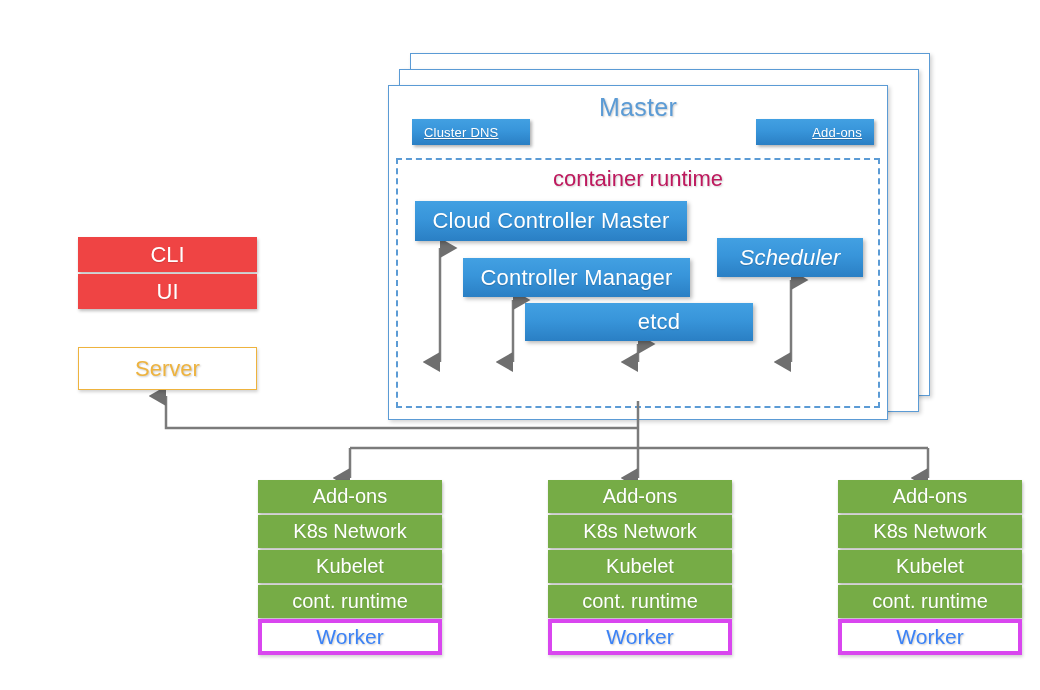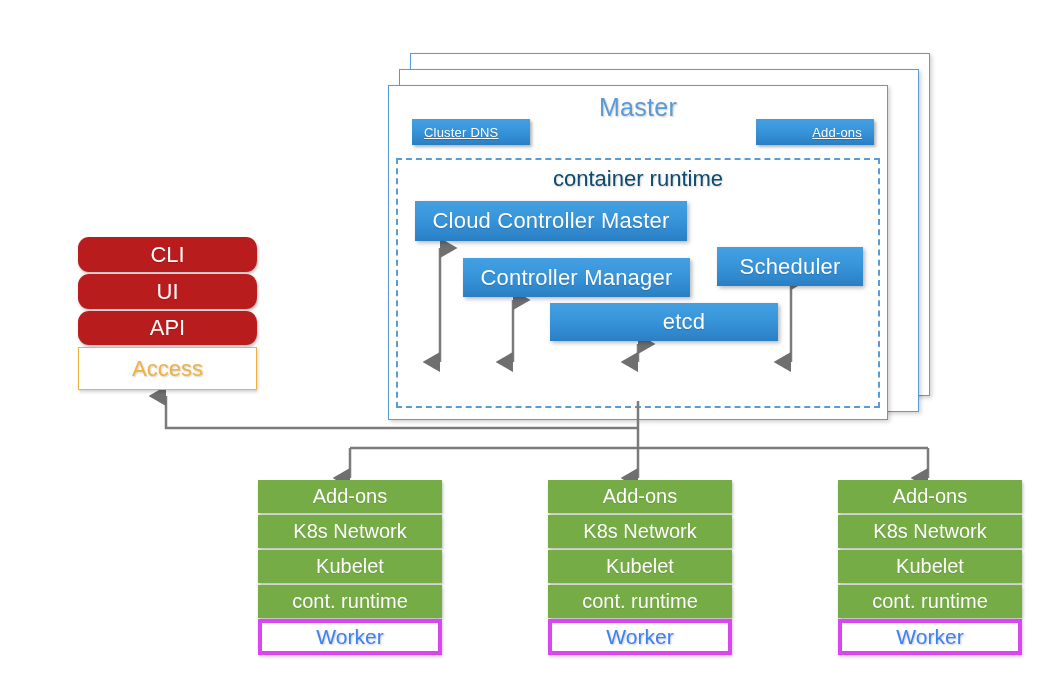--- a/index.html
+++ b/index.html
@@ -21,45 +21,44 @@
     text-shadow:1px 1px 2px rgba(0,0,0,.22);
   }
 
   
   .dashed-box{
     border:2px dashed #5b9bd5;
     background:transparent;
   }
   .dashed-title{
     position:absolute;width:100%;text-align:center;
-    color:#0c4a6e;font-size:22px;
+    color:#be185d;font-size:22px;
     text-shadow:1px 1px 2px rgba(0,0,0,.20);
   }
 
   
   .bluebox{
     background:linear-gradient(to bottom,#42a0e2 0%,#3895da 45%,#2a7fc4 100%);
     color:#ffffff;
     display:flex;align-items:center;justify-content:center;
     box-shadow:2px 2px 4px rgba(0,0,0,.28);
     font-size:22px;letter-spacing:.2px;
     text-shadow:0 1px 1px rgba(0,0,0,.18);
   }
   .bluebox.small{font-size:13px;box-shadow:2px 2px 3px rgba(0,0,0,.30);text-decoration:underline;}
   .bluebox.small.left{justify-content:flex-start;padding-left:12px;}
   .bluebox.small.right{justify-content:flex-end;padding-right:12px;}
 
   
   .orangebox{
-    background:#b91c1c;color:#ffffff;
+    background:#ef4444;color:#ffffff;
     display:flex;align-items:center;justify-content:center;
     font-size:22px;
     box-shadow:1px 2px 3px rgba(0,0,0,.26);
     text-shadow:0 1px 1px rgba(0,0,0,.12);
-    border-radius:11px;
   }
   .orange-footer{
     background:#ffffff;border:1px solid #eeb33e;
     display:flex;align-items:center;justify-content:center;
     color:#eeb33e;font-size:22px;
     text-shadow:1px 1px 2px rgba(0,0,0,.22);
     box-shadow:1px 2px 3px rgba(0,0,0,.18);
   }
 
   
@@ -124,29 +123,28 @@
 
     <path d="M350,448 L350,478" stroke="#7b7b7b" stroke-width="2.5" fill="none" marker-end="url(#arrD)"></path>
     <path d="M638,448 L638,478" stroke="#7b7b7b" stroke-width="2.5" fill="none" marker-end="url(#arrD)"></path>
     <path d="M928,448 L928,478" stroke="#7b7b7b" stroke-width="2.5" fill="none" marker-end="url(#arrD)"></path>
   </svg>
 
   <div class="abs bluebox" style="left:415px;top:201px;width:272px;height:40px;">Cloud Controller Master</div>
 
   <div class="abs bluebox" style="left:463px;top:258px;width:227px;height:39px;">Controller Manager</div>
 
-  <div class="abs bluebox" style="left:550px;top:303px;width:228px;height:38px;padding-left:40px;">etcd</div>
+  <div class="abs bluebox" style="left:525px;top:303px;width:228px;height:38px;padding-left:40px;">etcd</div>
 
-  <div class="abs bluebox" style="left:717px;top:247px;width:146px;height:39px;">Scheduler</div>
+  <div class="abs bluebox" style="left:717px;top:238px;width:146px;height:39px;font-style:italic;">Scheduler</div>
 
 
   <div class="abs orangebox" style="left:78px;top:237px;width:179px;height:35px;">CLI</div>
   <div class="abs orangebox" style="left:78px;top:274px;width:179px;height:35px;">UI</div>
-  <div class="abs orangebox" style="left:78px;top:311px;width:179px;height:34px;">API</div>
-  <div class="abs orange-footer" style="left:78px;top:347px;width:179px;height:43px;">Access</div>
+  <div class="abs orange-footer" style="left:78px;top:347px;width:179px;height:43px;">Server</div>
 
   <div class="abs greenbox" style="left:258px;top:480px;width:184px;height:33px;">Add-ons</div>
   <div class="abs greenbox" style="left:258px;top:515px;width:184px;height:33px;">K8s Network</div>
   <div class="abs greenbox" style="left:258px;top:550px;width:184px;height:33px;">Kubelet</div>
   <div class="abs greenbox" style="left:258px;top:585px;width:184px;height:33px;">cont. runtime</div>
   <div class="abs green-footer" style="left:258px;top:619px;width:184px;height:36px;">Worker</div>
 
   <div class="abs greenbox" style="left:548px;top:480px;width:184px;height:33px;">Add-ons</div>
   <div class="abs greenbox" style="left:548px;top:515px;width:184px;height:33px;">K8s Network</div>
   <div class="abs greenbox" style="left:548px;top:550px;width:184px;height:33px;">Kubelet</div>

